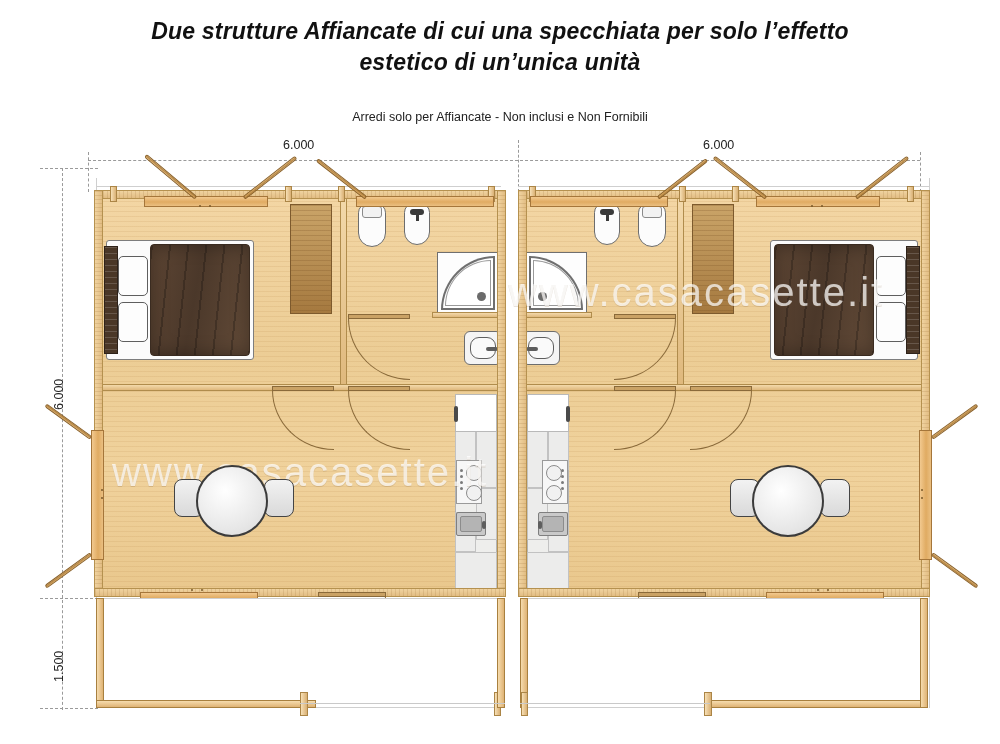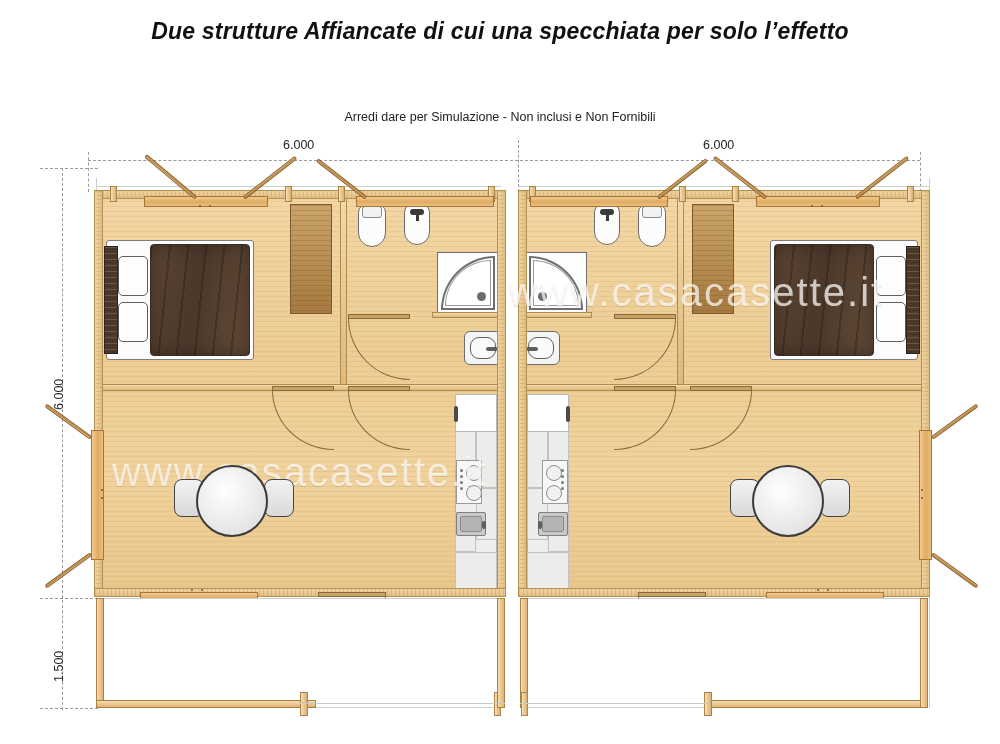--- a/index.html
+++ b/index.html
@@ -182,22 +182,23 @@
     pointer-events:none;user-select:none;font-weight:500;
   }
 </style>
 </head>
 <body>
 
 <div class="stage">
 
   <div class="title">
     <div>Due strutture Affiancate di cui una specchiata per solo l’effetto</div>
+    <div>estetico di un’unica unità</div>
   </div>
-  <div class="subtitle">Arredi dare per Simulazione - Non inclusi e Non Fornibili</div>
+  <div class="subtitle">Arredi solo per Affiancate - Non inclusi e Non Fornibili</div>
 
   <div class="dashline h" style="left:88px;top:160px;width:430px;"></div>
   <div class="dashline h" style="left:520px;top:160px;width:400px;"></div>
   <div class="dashline v" style="left:88px;top:152px;height:40px;"></div>
   <div class="dashline v" style="left:518px;top:140px;height:52px;"></div>
   <div class="dashline v" style="left:920px;top:152px;height:40px;"></div>
   <div class="dimtext" style="left:283px;top:138px;">6.000</div>
   <div class="dimtext" style="left:703px;top:138px;">6.000</div>
 
   <div class="dashline v" style="left:62px;top:168px;height:430px;"></div>

